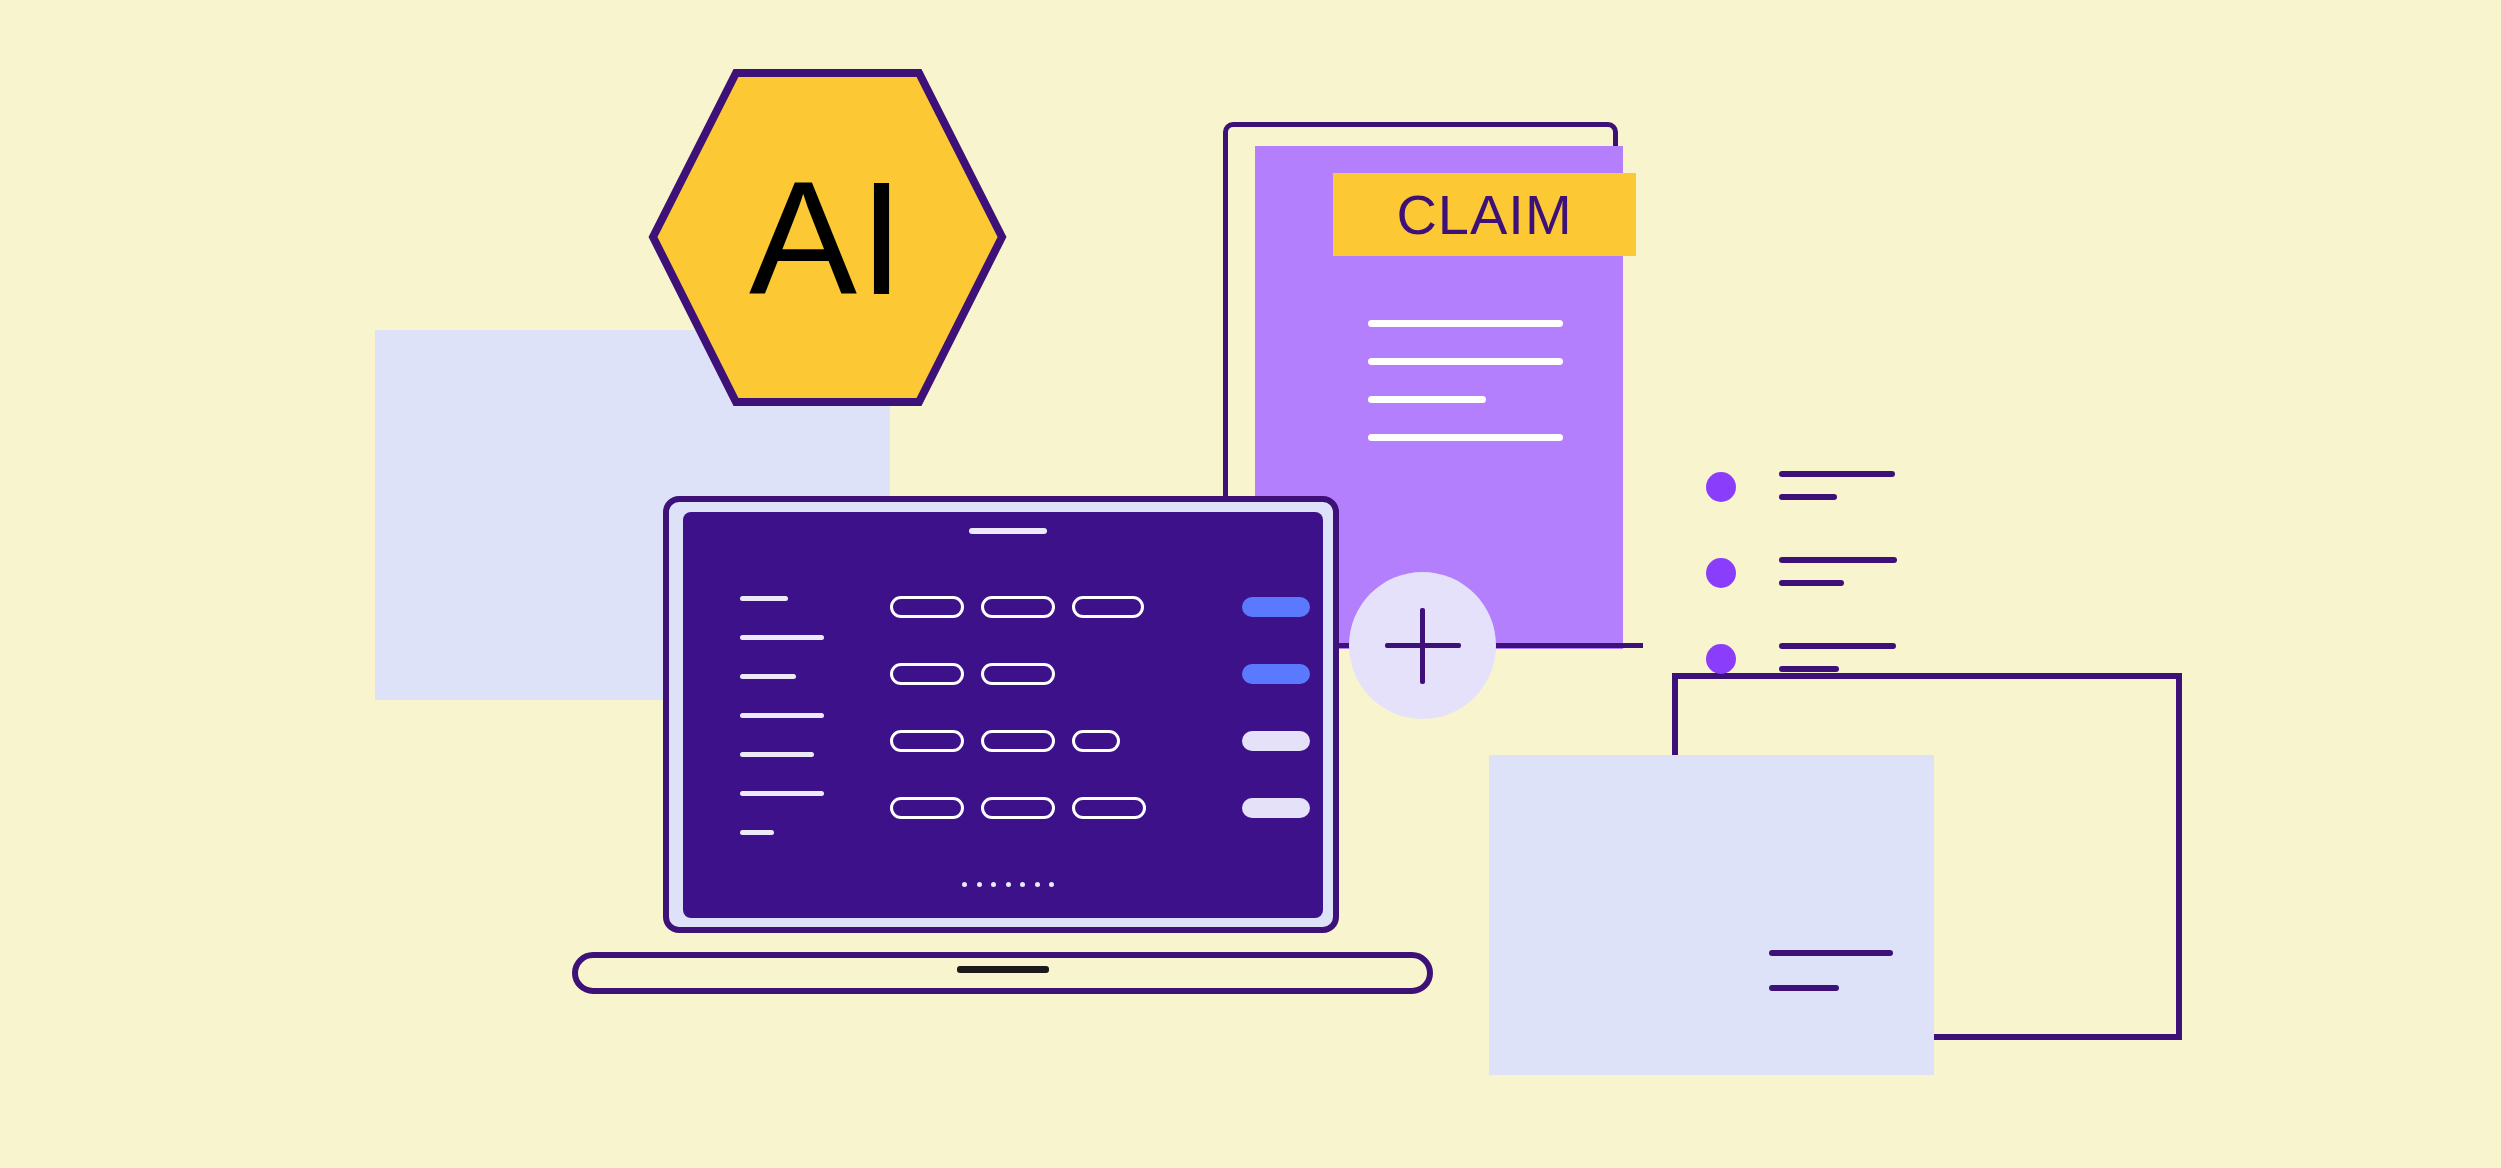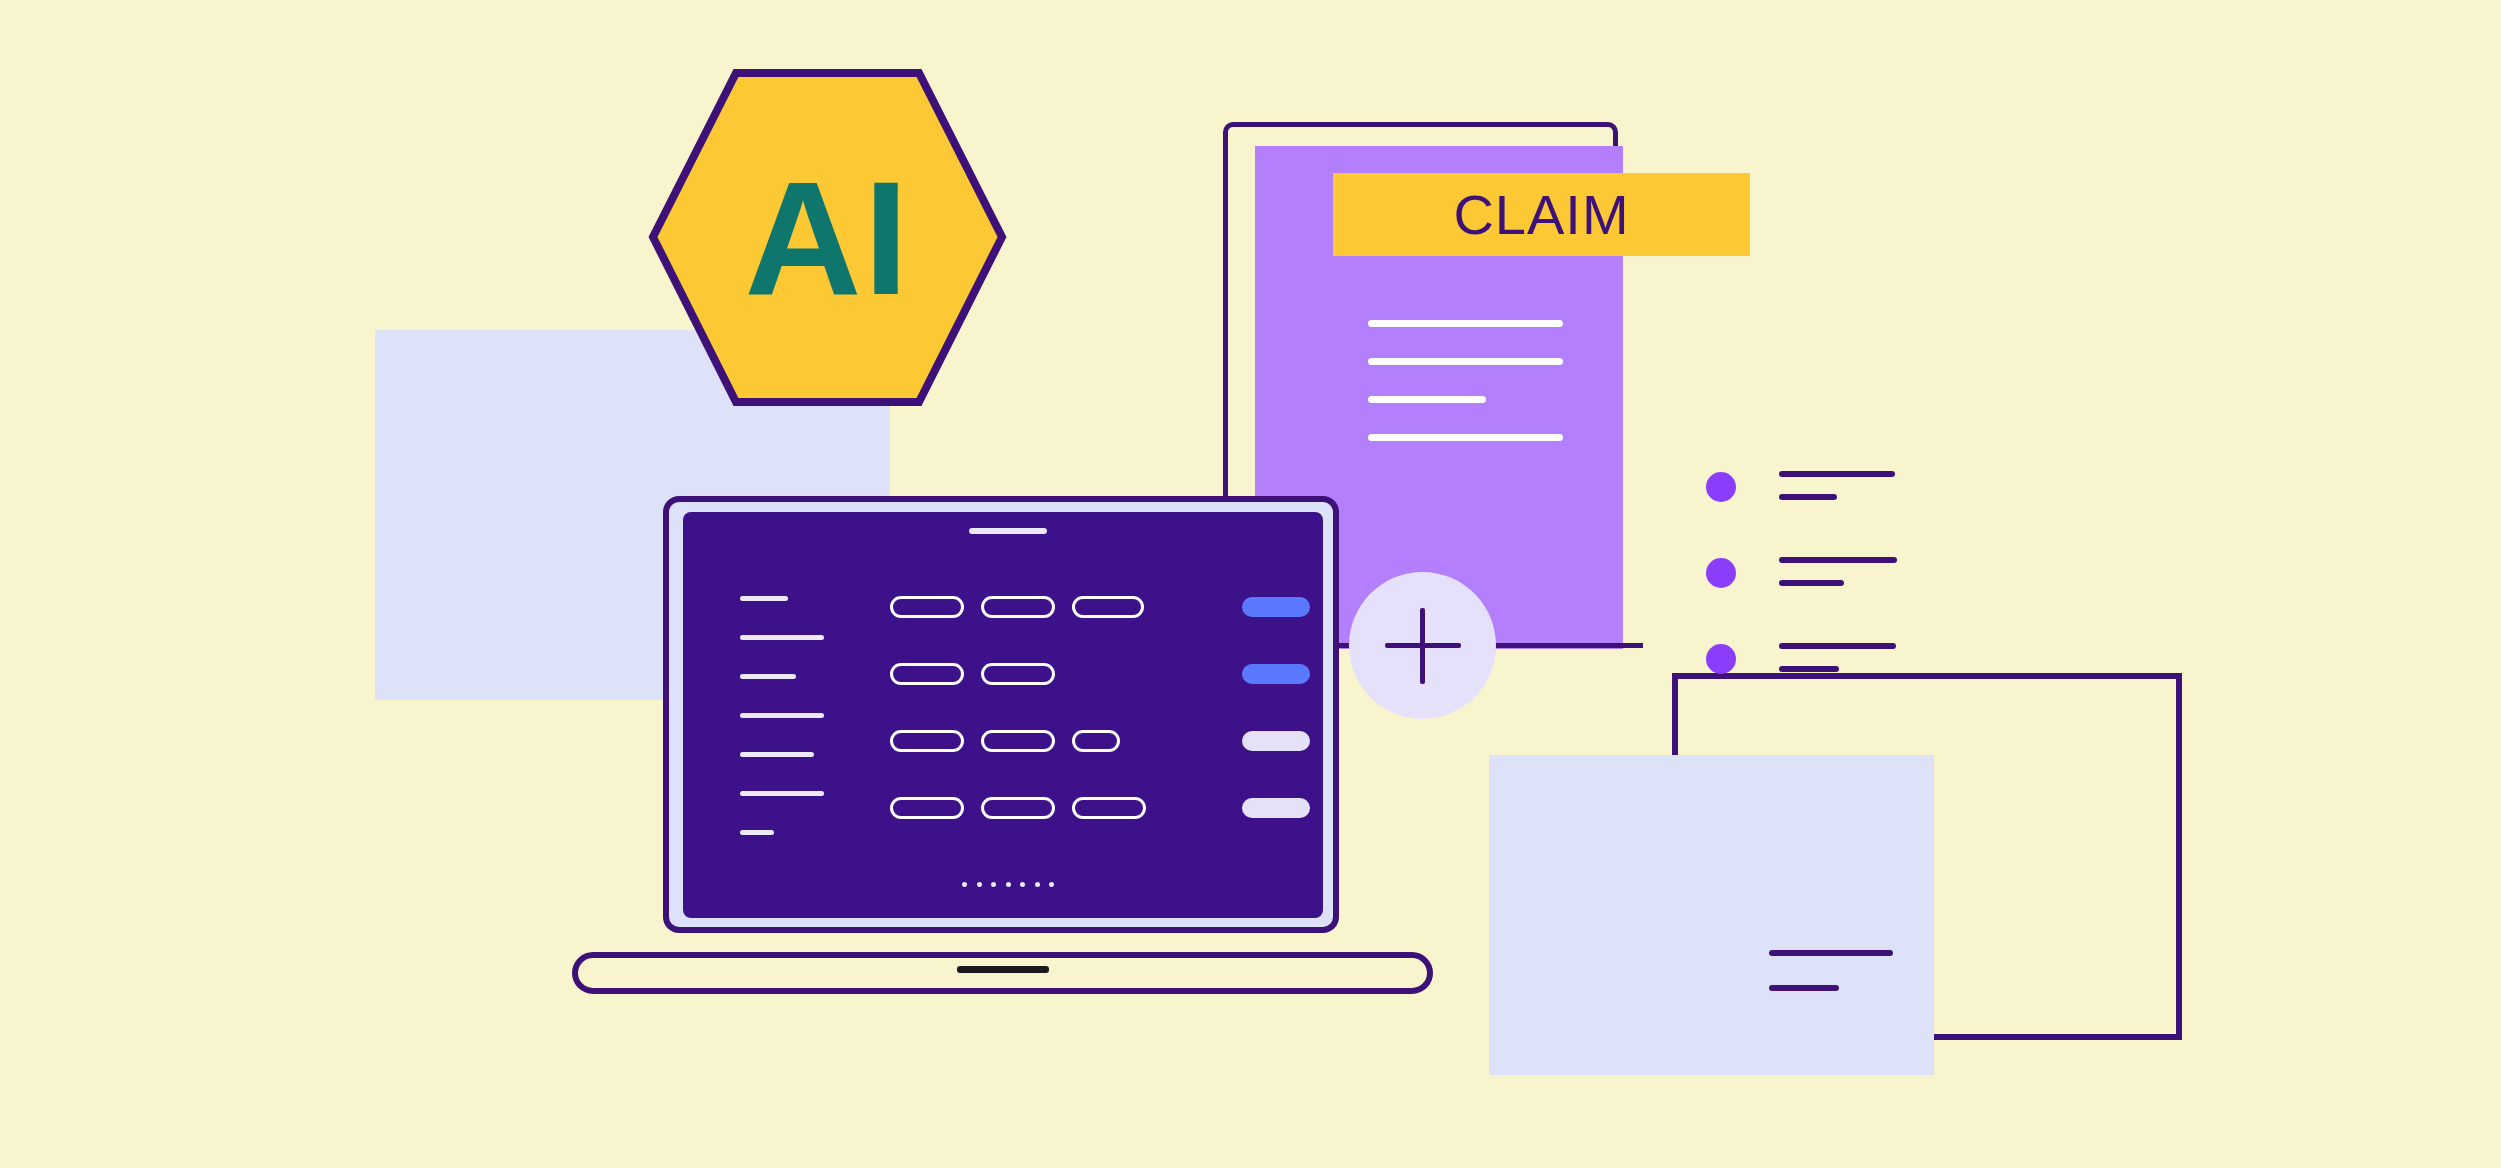--- a/index.html
+++ b/index.html
@@ -50,23 +50,23 @@
   }
   .hex-wrap svg { display: block; width: 100%; height: 100%; }
   .hex-label {
     position: absolute;
     left: 0; top: 0;
     width: 365px; height: 345px;
     display: flex;
     align-items: center;
     justify-content: center;
     font-size: 162px;
-    font-weight: 700;
+    font-weight: 400;
     letter-spacing: 2px;
-    color: #0f766e;
+    color: #000000;
     font-family: "Liberation Sans", sans-serif;
   }
 
   
   .doc-frame {
     left: 1223px; top: 122px;
     width: 395px; height: 521px;
     border: 5px solid #3d1177;
     border-radius: 10px;
     box-sizing: border-box;
@@ -85,21 +85,21 @@
     z-index: 5;
   }
   .doc-line {
     height: 7px;
     background: #ffffff;
     border-radius: 4px;
     margin-bottom: 31px;
   }
   .claim-banner {
     left: 1333px; top: 173px;
-    width: 417px; height: 83px;
+    width: 303px; height: 83px;
     background: #fcc934;
     z-index: 7;
     display: flex;
     align-items: center;
     justify-content: center;
   }
   .claim-text {
     font-size: 56px;
     color: #3d1177;
     letter-spacing: 1px;

